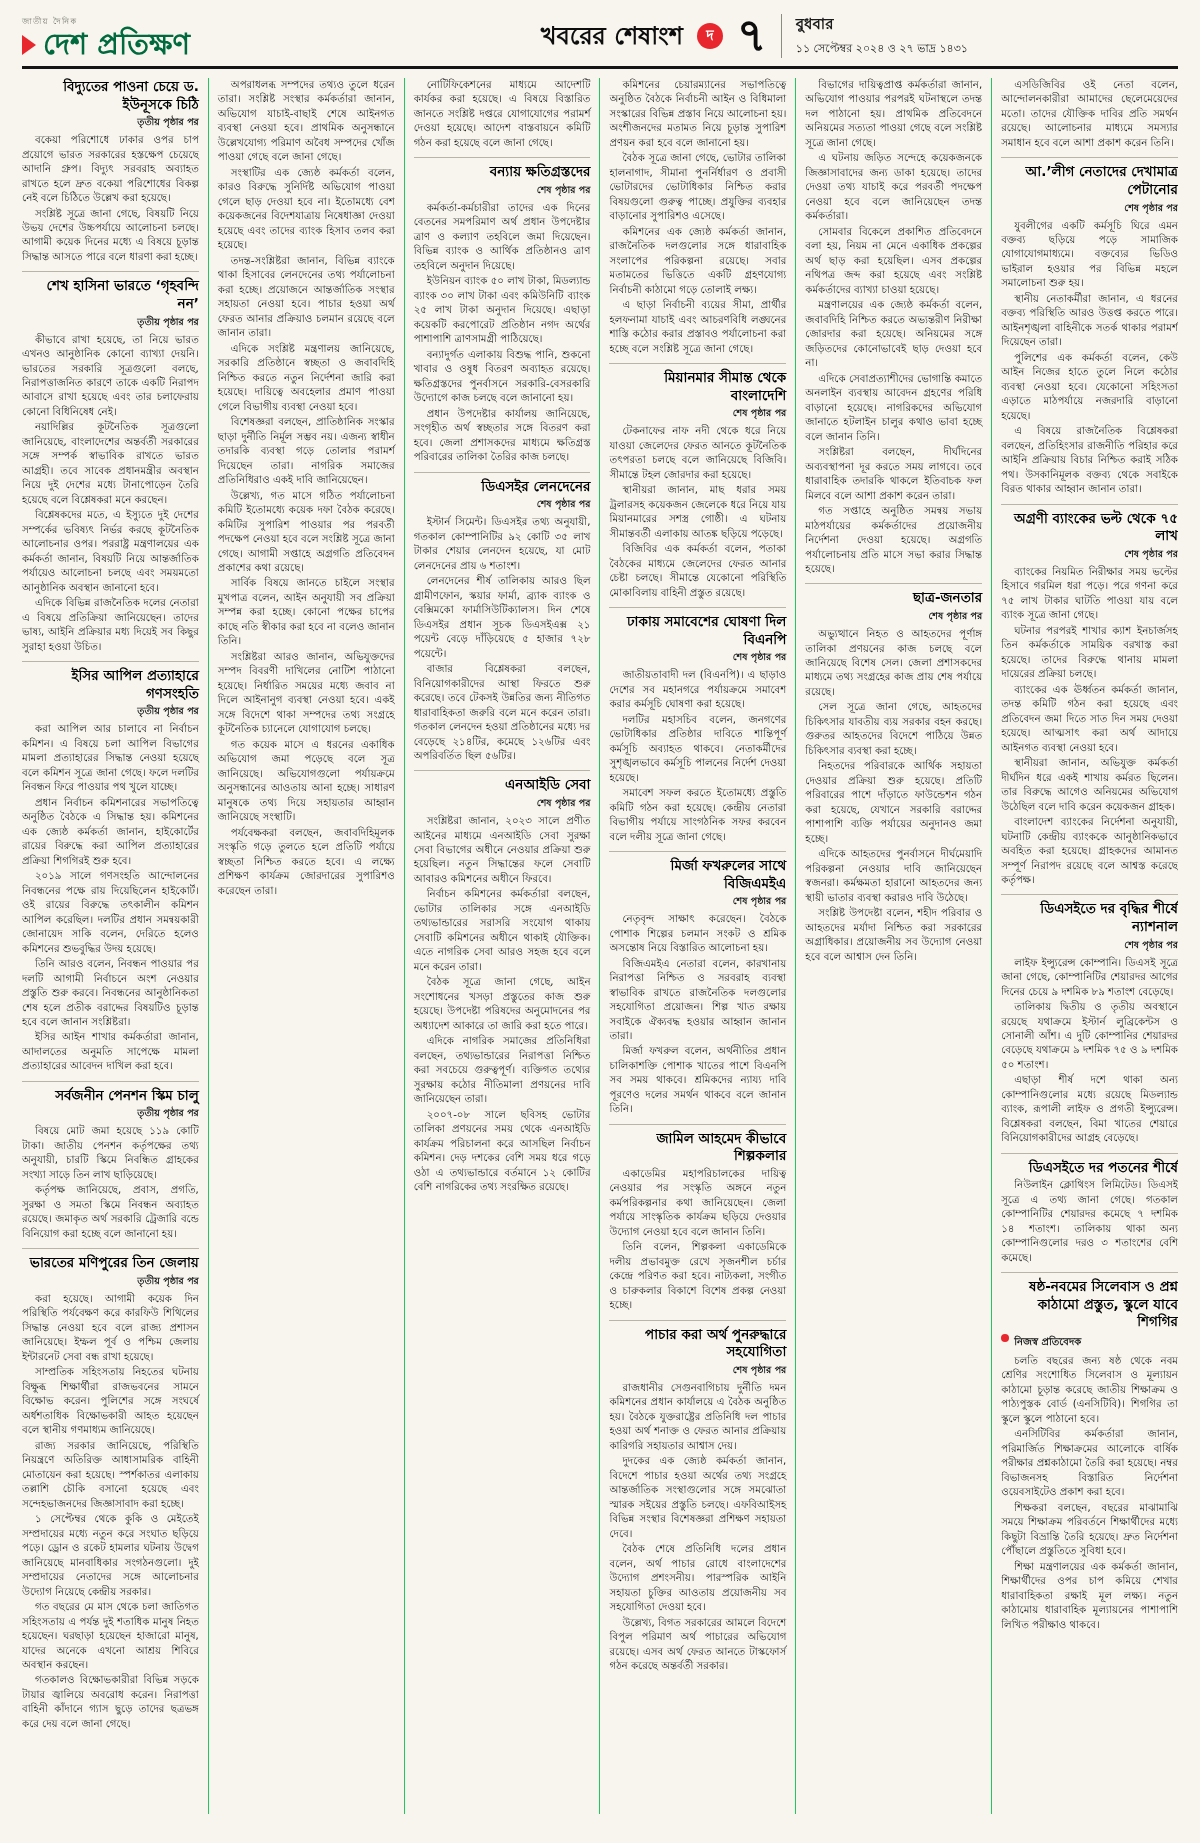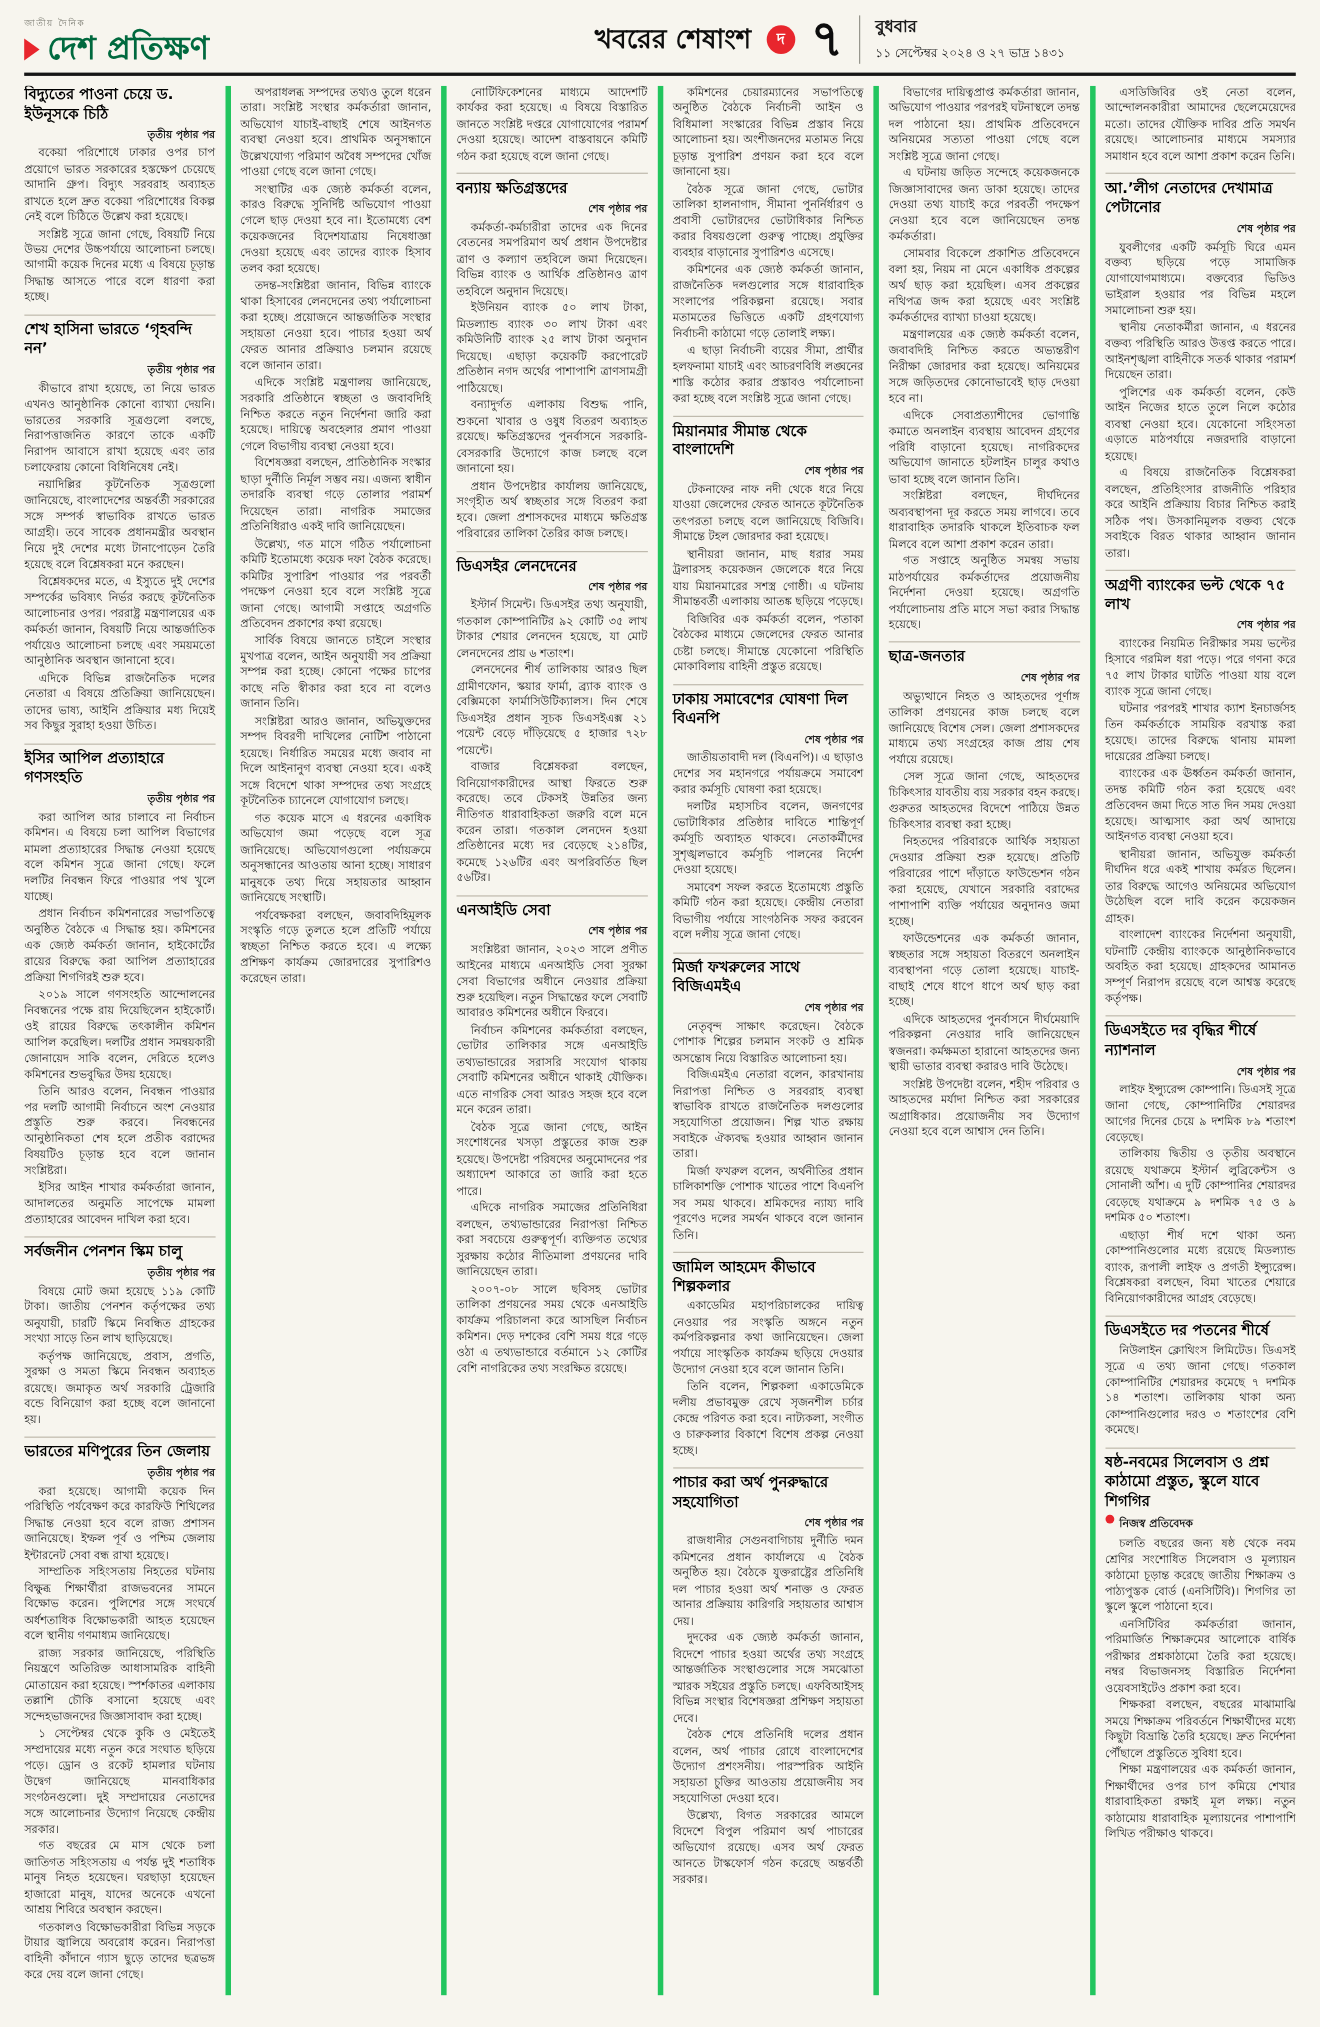--- a/index.html
+++ b/index.html
@@ -16,23 +16,23 @@
   .emblem { width:26px; height:26px; border-radius:50%; background:#e8262d; color:#fff; font-size:14px; font-weight:bold; display:flex; align-items:center; justify-content:center; }
   .page-no { font-size:46px; font-weight:bold; line-height:0.85; color:#0d0d0d; }
   .vr { width:1px; height:44px; background:#8c8c82; }
   .datebox { text-align:left; }
   .weekday { font-size:15px; font-weight:bold; }
   .date-line { font-size:11px; margin-top:3px; }
   .columns { display:flex; margin-top:9px; height:1736px; overflow:hidden; }
   .col { flex:1 1 0; padding:0 9px; overflow:hidden; min-width:0; }
   .col:first-child { padding-left:0; }
   .col:last-child { padding-right:0; }
-  .col + .col { border-left:5px solid #22c55e; }
+  .col + .col { border-left:1px solid #22c55e; }
   .article + .article { border-top:1px solid #b9b4a6; margin-top:7px; padding-top:5px; }
-  .headline { font-size:13.5px; font-weight:bold; text-align:left; line-height:1.3; color:#000; margin-bottom:2px; }
+  .headline { font-size:13.5px; font-weight:bold; text-align:right; line-height:1.3; color:#000; margin-bottom:2px; }
   .dateline { font-size:9.5px; font-weight:bold; text-align:right; margin-bottom:3px; }
   .byline { font-size:10px; font-weight:bold; display:flex; align-items:flex-start; gap:5px; margin:3px 0 3px; }
   .byline .bullet { width:8px; height:8px; background:#e8262d; border-radius:50%; flex:0 0 auto; }
   .para { font-size:10.2px; line-height:1.42; text-align:justify; text-indent:13px; margin-bottom:1px; word-break:break-word; }
 </style>
 </head>
 <body>
 
 <div class="page">
   <div class="header">
@@ -191,21 +191,20 @@
           <div class="para">এদিকে সেবাপ্রত্যাশীদের ভোগান্তি কমাতে অনলাইন ব্যবস্থায় আবেদন গ্রহণের পরিধি বাড়ানো হয়েছে। নাগরিকদের অভিযোগ জানাতে হটলাইন চালুর কথাও ভাবা হচ্ছে বলে জানান তিনি।</div>
           <div class="para">সংশ্লিষ্টরা বলছেন, দীর্ঘদিনের অব্যবস্থাপনা দূর করতে সময় লাগবে। তবে ধারাবাহিক তদারকি থাকলে ইতিবাচক ফল মিলবে বলে আশা প্রকাশ করেন তারা।</div>
           <div class="para">গত সপ্তাহে অনুষ্ঠিত সমন্বয় সভায় মাঠপর্যায়ের কর্মকর্তাদের প্রয়োজনীয় নির্দেশনা দেওয়া হয়েছে। অগ্রগতি পর্যালোচনায় প্রতি মাসে সভা করার সিদ্ধান্ত হয়েছে।</div>
         </div>
         <div class="article">
           <div class="headline">ছাত্র-জনতার</div>
           <div class="dateline">শেষ পৃষ্ঠার পর</div>
           <div class="para">অভ্যুত্থানে নিহত ও আহতদের পূর্ণাঙ্গ তালিকা প্রণয়নের কাজ চলছে বলে জানিয়েছে বিশেষ সেল। জেলা প্রশাসকদের মাধ্যমে তথ্য সংগ্রহের কাজ প্রায় শেষ পর্যায়ে রয়েছে।</div>
           <div class="para">সেল সূত্রে জানা গেছে, আহতদের চিকিৎসার যাবতীয় ব্যয় সরকার বহন করছে। গুরুতর আহতদের বিদেশে পাঠিয়ে উন্নত চিকিৎসার ব্যবস্থা করা হচ্ছে।</div>
           <div class="para">নিহতদের পরিবারকে আর্থিক সহায়তা দেওয়ার প্রক্রিয়া শুরু হয়েছে। প্রতিটি পরিবারের পাশে দাঁড়াতে ফাউন্ডেশন গঠন করা হয়েছে, যেখানে সরকারি বরাদ্দের পাশাপাশি ব্যক্তি পর্যায়ের অনুদানও জমা হচ্ছে।</div>
-          <div class="para">ফাউন্ডেশনের এক কর্মকর্তা জানান, স্বচ্ছতার সঙ্গে সহায়তা বিতরণে অনলাইন ব্যবস্থাপনা গড়ে তোলা হয়েছে। যাচাই-বাছাই শেষে ধাপে ধাপে অর্থ ছাড় করা হচ্ছে।</div>
           <div class="para">এদিকে আহতদের পুনর্বাসনে দীর্ঘমেয়াদি পরিকল্পনা নেওয়ার দাবি জানিয়েছেন স্বজনরা। কর্মক্ষমতা হারানো আহতদের জন্য স্থায়ী ভাতার ব্যবস্থা করারও দাবি উঠেছে।</div>
           <div class="para">সংশ্লিষ্ট উপদেষ্টা বলেন, শহীদ পরিবার ও আহতদের মর্যাদা নিশ্চিত করা সরকারের অগ্রাধিকার। প্রয়োজনীয় সব উদ্যোগ নেওয়া হবে বলে আশ্বাস দেন তিনি।</div>
         </div>
       </div>
       <div class="col">
         <div class="article">
           <div class="para">এসডিজিবির ওই নেতা বলেন, আন্দোলনকারীরা আমাদের ছেলেমেয়েদের মতো। তাদের যৌক্তিক দাবির প্রতি সমর্থন রয়েছে। আলোচনার মাধ্যমে সমস্যার সমাধান হবে বলে আশা প্রকাশ করেন তিনি।</div>
         </div>
         <div class="article">
           <div class="headline">আ.’লীগ নেতাদের দেখামাত্র পেটানোর</div>

